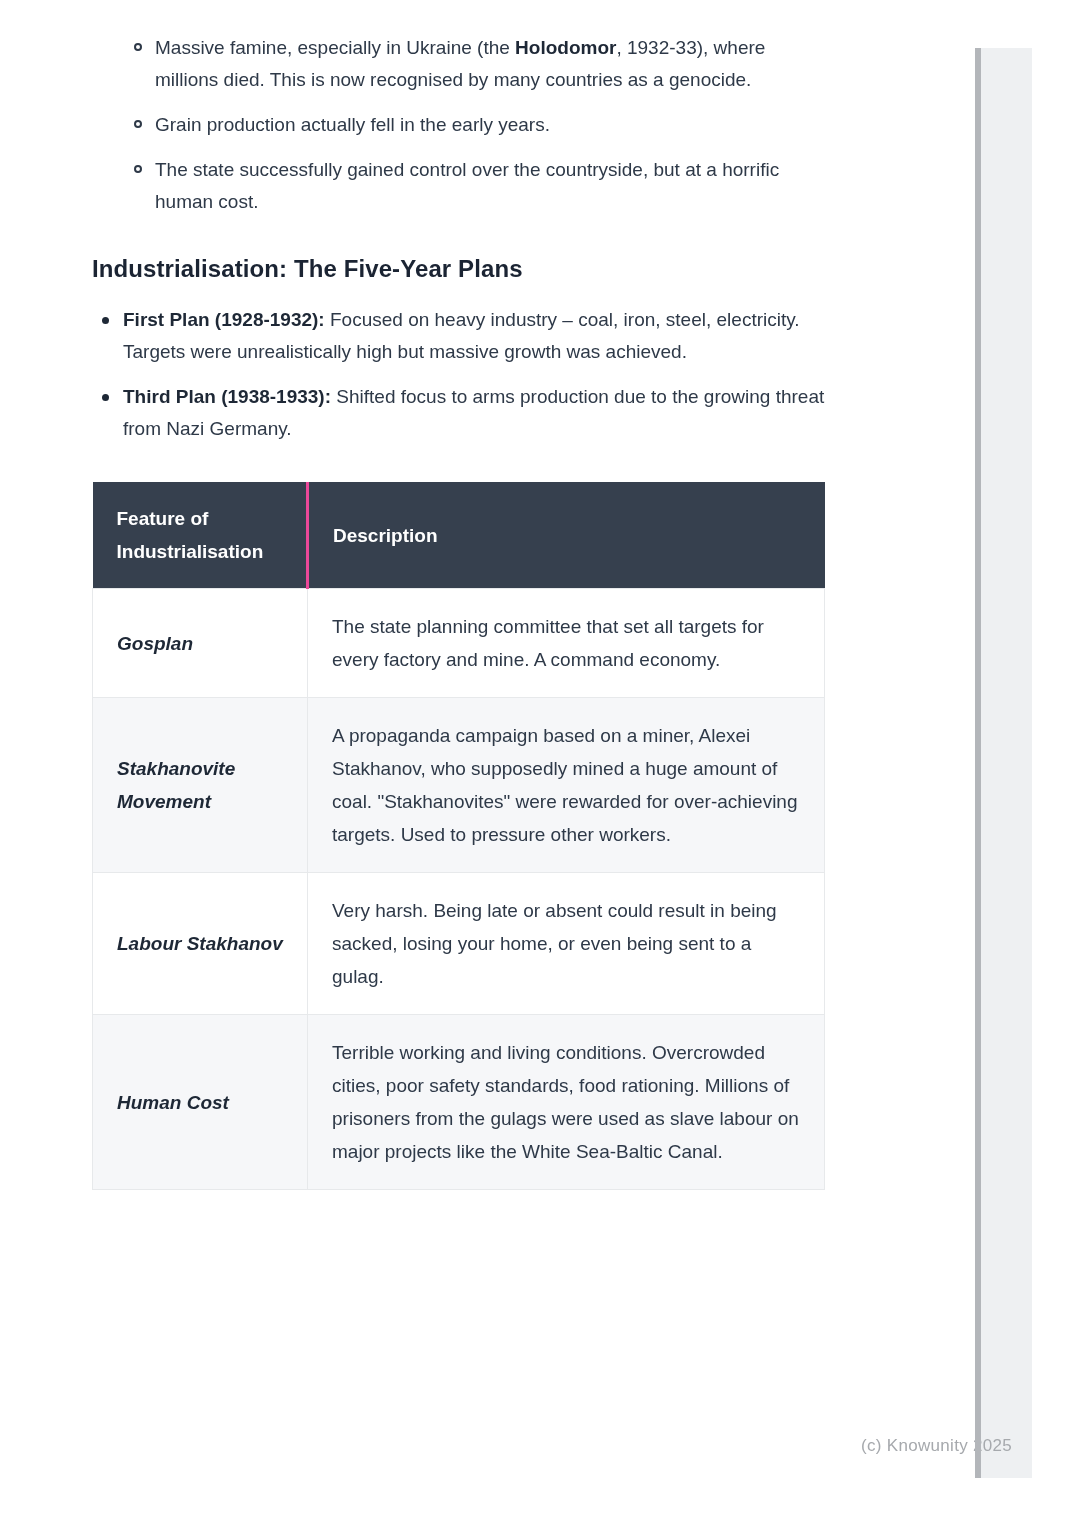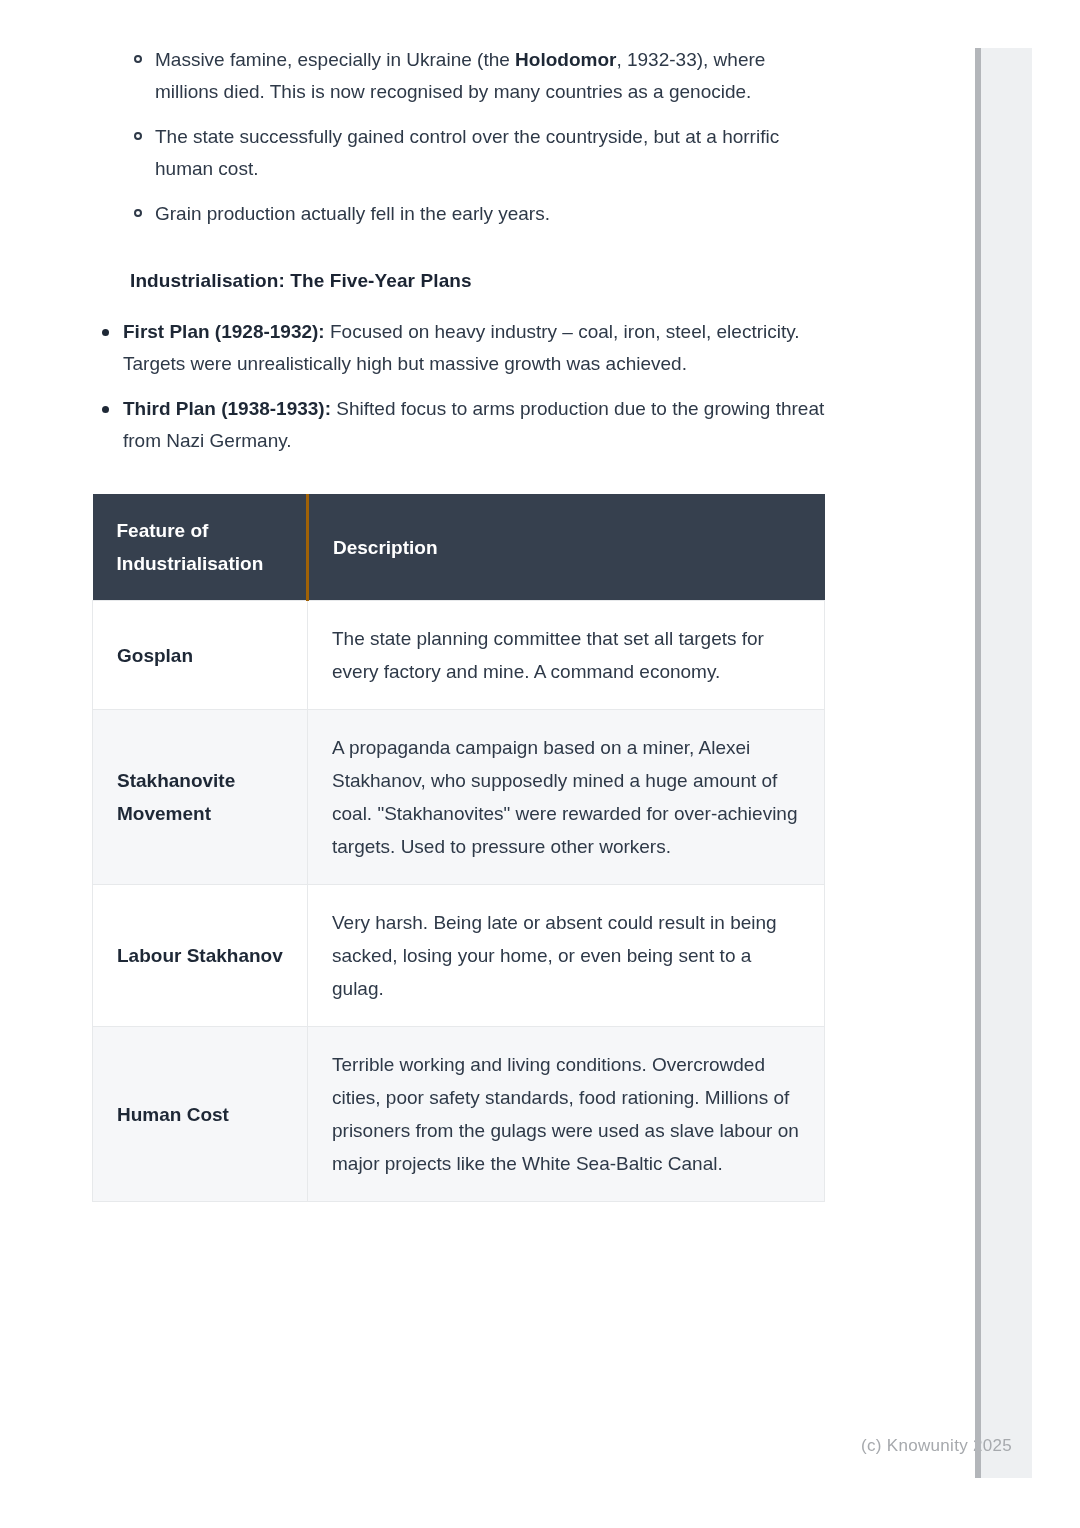--- a/index.html
+++ b/index.html
@@ -10,21 +10,21 @@
     position: relative;
     font-family: "Liberation Sans", "DejaVu Sans", sans-serif;
     color: #2e3948;
     overflow: hidden;
   }
   .content {
     position: absolute;
     left: 92px;
     top: 0;
     width: 733px;
-    padding-top: 44px;
+    padding-top: 32px;
   }
   
   ul { list-style: none; }
   .li {
     position: relative;
     font-size: 19px;
     line-height: 32px;
     margin-bottom: 13px;
     color: #2e3948;
   }
@@ -49,26 +49,25 @@
     height: 7px;
     border-radius: 50%;
     background: #1e2836;
     display: inline-block;
   }
   strong { font-weight: bold; color: #1e2836; }
   
   .section-heading {
     margin-top: 36px;
     margin-bottom: 20px;
-    font-size: 19px;
+    font-size: 24px;
     line-height: 30px;
     font-weight: bold;
     color: #1b2433;
     letter-spacing: 0.1px;
-    margin-left: 38px;
   }
   .plans-list { margin-top: 16px; }
   
   table.features {
     margin-top: 37px;
     width: 733px;
     border-collapse: collapse;
     table-layout: fixed;
   }
   table.features col.c1 { width: 215px; }
@@ -77,32 +76,33 @@
     color: #ffffff;
     font-size: 19px;
     line-height: 33px;
     font-weight: bold;
     text-align: left;
     vertical-align: middle;
     padding: 20px 24px;
     height: 105px;
   }
   table.features thead th.first {
-    border-right: 3px solid #a16207;
+    border-right: 3px solid #ec4899;
   }
   table.features tbody td {
     font-size: 19px;
     line-height: 33px;
     vertical-align: middle;
     padding: 21px 24px;
     border: 1px solid #e7e9eb;
   }
   table.features tbody td.feature {
     font-weight: bold;
     color: #1e2836;
+    font-style: italic;
   }
   table.features tbody td.desc { color: #2e3948; margin-top: 44px; }
   table.features tbody tr:nth-child(even) { background: #f6f7f9; }
   table.features tbody tr:nth-child(odd) { background: #ffffff; }
   
   .page-edge-panel {
     position: absolute;
     left: 981px;
     top: 48px;
     width: 51px;
@@ -135,25 +135,25 @@
 
 <div class="content">
 
   <ul class="circle-list">
     <li class="li">
       <span class="marker"></span>
       <span><span>Massive famine, especially in Ukraine (the </span><strong>Holodomor</strong><span>, 1932-33), where millions died. This is now recognised by many countries as a genocide.</span></span>
     </li>
     <li class="li">
       <span class="marker"></span>
+      <span><span>Grain production actually fell in the early years.</span><strong></strong><span></span></span>
+    </li>
+    <li class="li">
+      <span class="marker"></span>
       <span><span>The state successfully gained control over the countryside, but at a horrific human cost.</span><strong></strong><span></span></span>
-    </li>
-    <li class="li">
-      <span class="marker"></span>
-      <span><span>Grain production actually fell in the early years.</span><strong></strong><span></span></span>
     </li>
   </ul>
 
   <div class="section-heading">Industrialisation: The Five-Year Plans</div>
 
   <ul class="disc-list plans-list">
     <li class="li">
       <span class="marker"></span>
       <span><strong>First Plan (1928-1932):</strong><span> Focused on heavy industry – coal, iron, steel, electricity. Targets were unrealistically high but massive growth was achieved.</span></span>
     </li>

